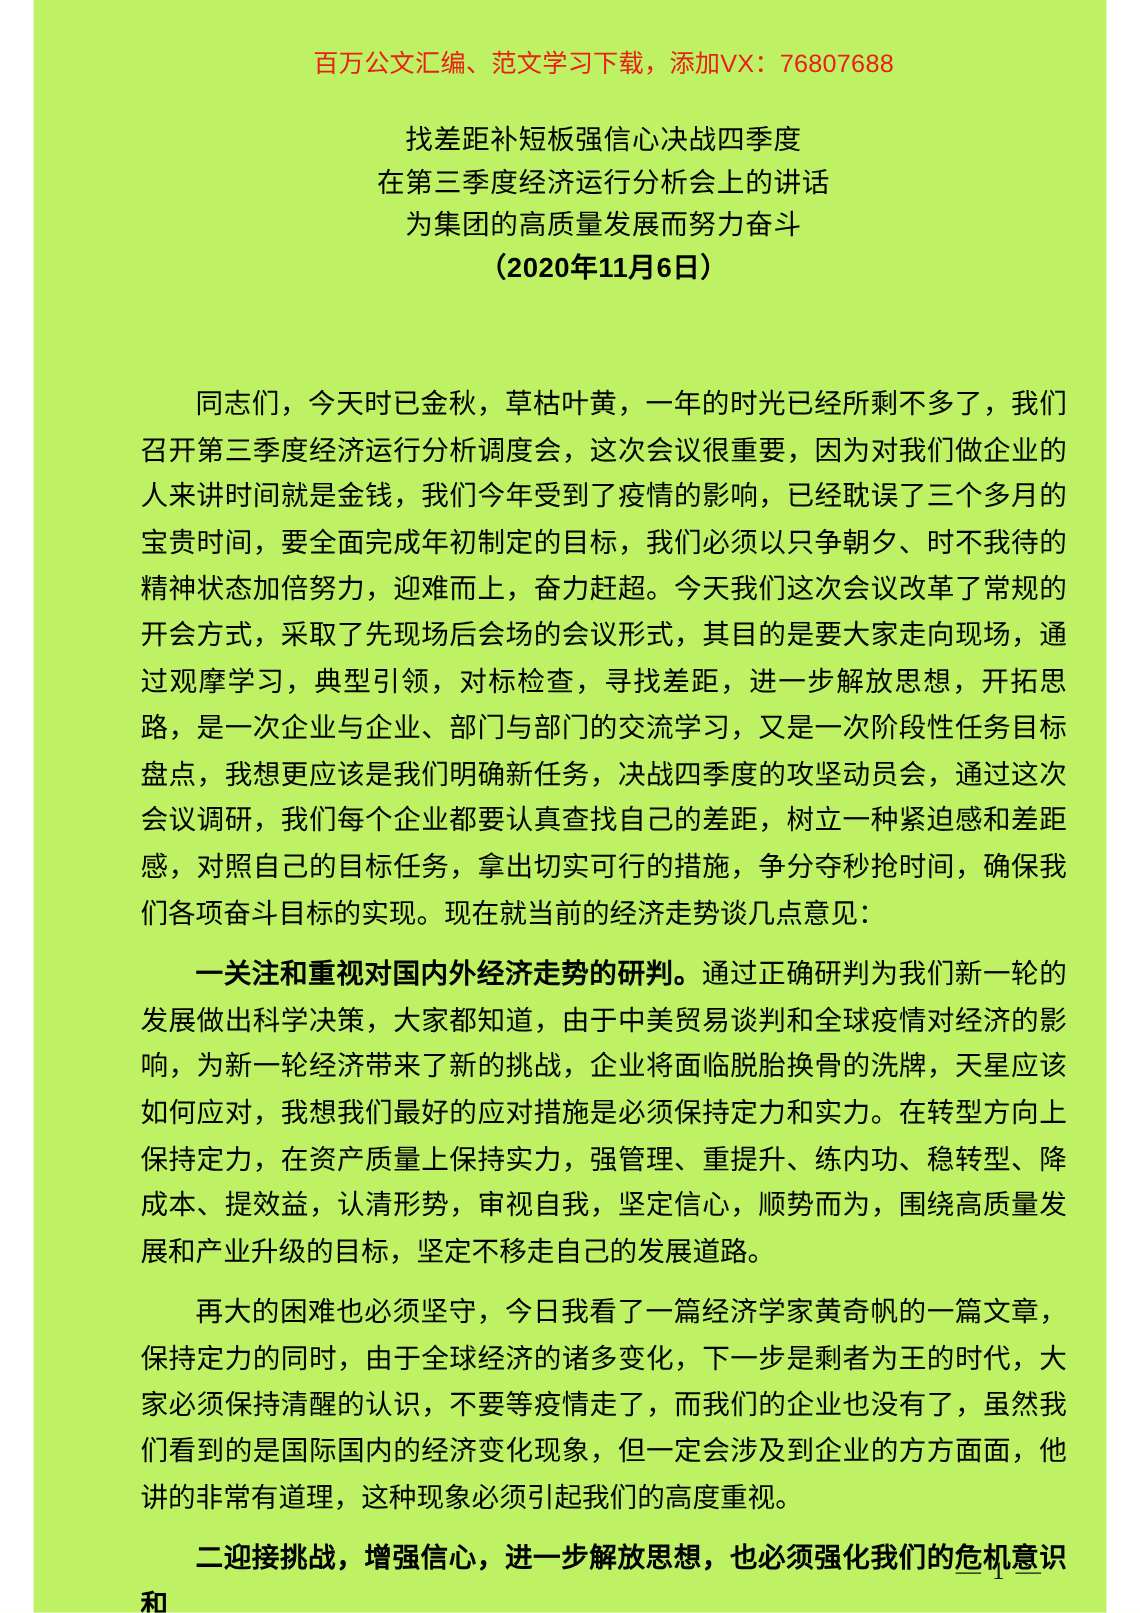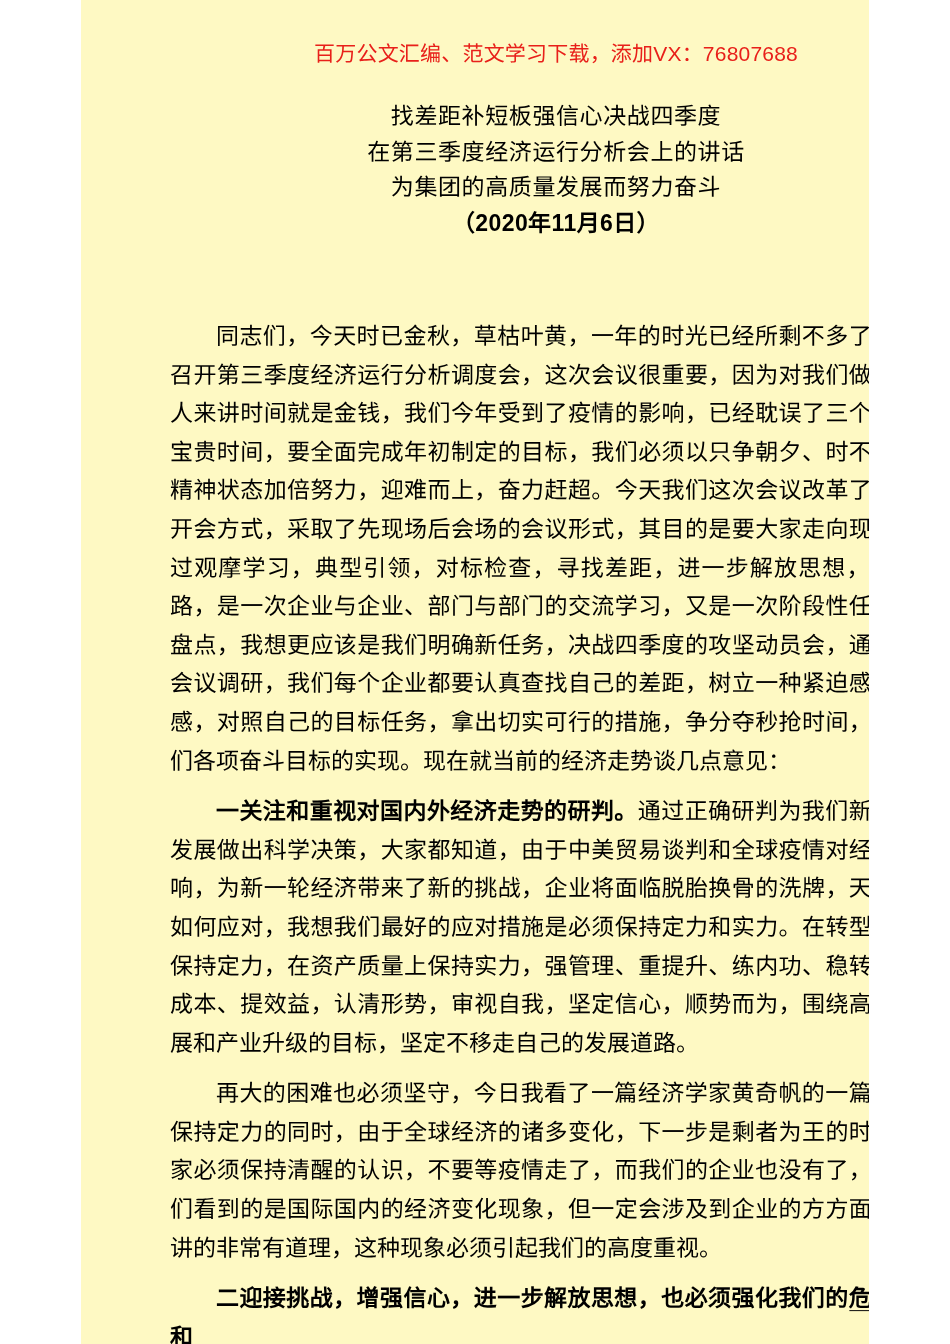--- a/index.html
+++ b/index.html
@@ -2,23 +2,23 @@
 <html lang="zh-CN"><head>
 <meta charset="utf-8">
 <style>
   html, body {
     margin: 0;
     padding: 0;
     background: #ffffff;
   }
   .page {
     position: relative;
-    width: 788px;
+    width: 894px;
     height: 1344px;
-    background: #fef9c3;
+    background: #bef264;
     margin: 0 auto;
     overflow: hidden;
     font-family: "Liberation Sans", "DejaVu Sans", sans-serif;
     color: #000000;
     box-sizing: border-box;
   }
 
   
   .promo-header {
     position: absolute;

